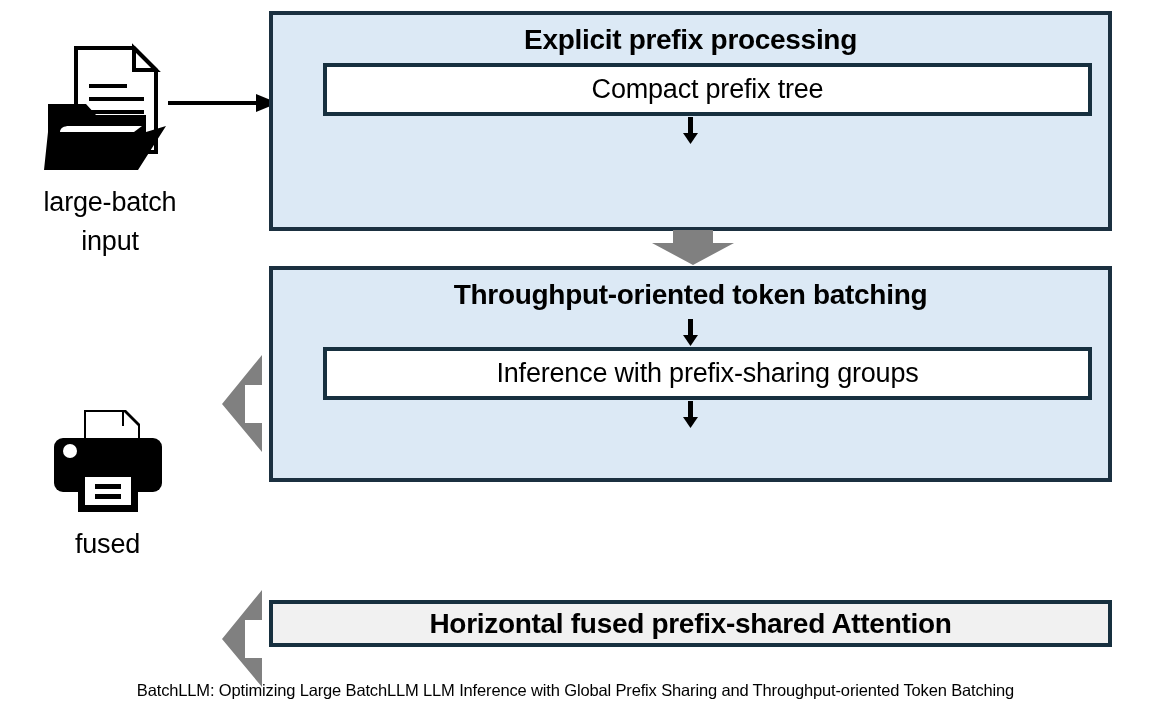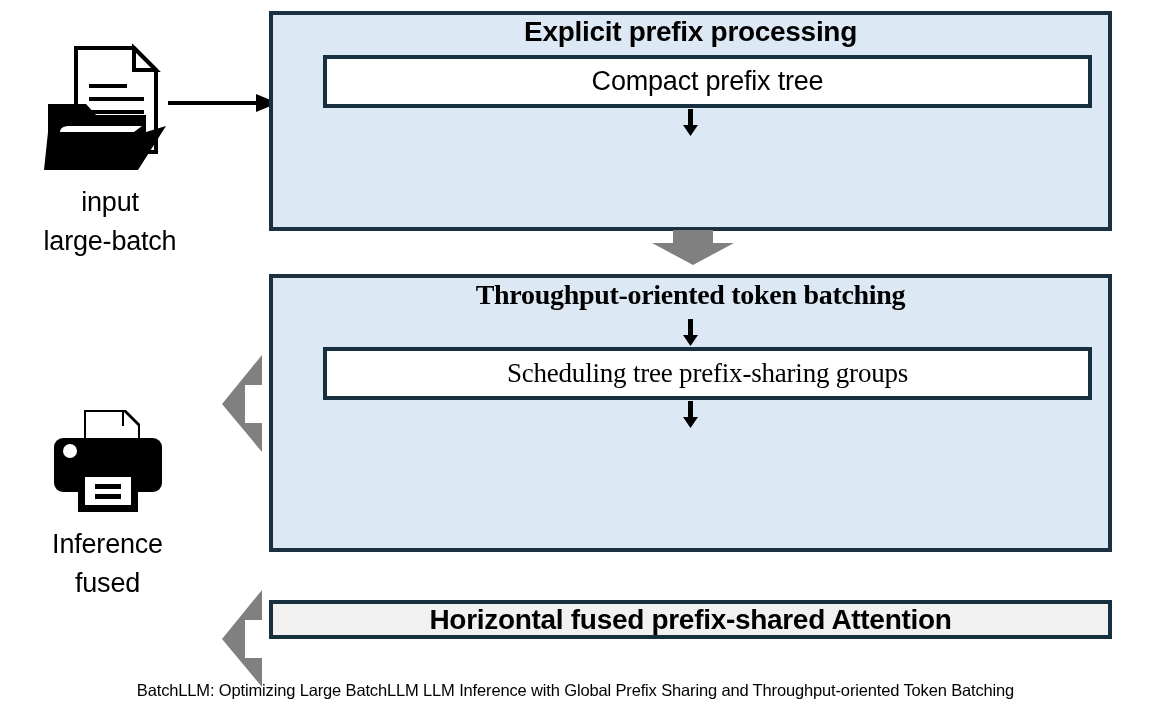--- a/index.html
+++ b/index.html
@@ -75,33 +75,32 @@
     padding: 0 16px;
   }
   #stage-prefix {
     left: 269px;
     top: 11px;
     width: 843px;
     height: 220px;
   }
   #stage-batching {
     left: 269px;
-    top: 274px;
+    top: 266px;
     width: 843px;
-    height: 278px;
-    font-family: Liberation Serif, serif;
+    height: 216px;
   }
 
   .stage-title {
     font-size: 28px;
     font-weight: bold;
     text-align: center;
     color: #000;
     line-height: 30px;
-    padding: 2px 0 8px 0;
+    padding: 10px 0 8px 0;
     letter-spacing: -0.3px;
   }
 
   .step-box {
     background: #ffffff;
     border: 4px solid #17303f;
     box-sizing: border-box;
     height: 53px;
     display: flex;
     align-items: center;
@@ -118,21 +117,21 @@
     align-items: center;
     justify-content: center;
   }
 
   
   #stage-attention {
     position: absolute;
     left: 269px;
     top: 600px;
     width: 843px;
-    height: 39px;
+    height: 47px;
     background: #f1f1f1;
     border: 4px solid #17303f;
     box-sizing: border-box;
     display: flex;
     align-items: center;
     justify-content: center;
   }
   #stage-attention .bar-title {
     font-size: 28px;
     font-weight: bold;
@@ -164,22 +163,22 @@
       <rect x="47" y="57" width="55" height="4" fill="#000000"></rect>
       <rect x="47" y="70" width="55" height="4" fill="#000000"></rect>
       <rect x="47" y="83" width="55" height="4" fill="#000000"></rect>
 
       <path d="M6 64 H44 L54 75 H104 V92 H6 Z" fill="#000000"></path>
 
       <path d="M6 92 H104 L124 86 L96 130 H2 Z" fill="#000000"></path>
       <path d="M18 92 C18 88 22 86 27 86 H100 L92 92 Z" fill="#ffffff"></path>
     </svg>
   </span>
+  <div class="node-label">large-batch</div>
   <div class="node-label">input</div>
-  <div class="node-label">large-batch</div>
 </div>
 
 <span id="input-arrow">
   <svg width="112" height="22" viewBox="0 0 112 22" xmlns="http://www.w3.org/2000/svg">
     <rect x="0" y="9" width="92" height="4" fill="#000000"></rect>
     <path d="M88 2 L110 11 L88 20 Z" fill="#000000"></path>
   </svg>
 </span>
 
 <div class="stage" id="stage-prefix">
@@ -200,21 +199,21 @@
 </span>
 
 <div class="stage" id="stage-batching">
   <div class="stage-title">Throughput-oriented token batching</div>
   <div class="step-gap">
     <svg width="18" height="28" viewBox="0 0 18 28" xmlns="http://www.w3.org/2000/svg">
       <rect x="6" y="0" width="5" height="18" fill="#000000"></rect>
       <path d="M1 16 L8.5 27 L16 16 Z" fill="#000000"></path>
     </svg>
   </div>
-  <div class="step-box">Scheduling tree prefix-sharing groups</div>
+  <div class="step-box">Inference with prefix-sharing groups</div>
   <div class="step-gap">
     <svg width="18" height="28" viewBox="0 0 18 28" xmlns="http://www.w3.org/2000/svg">
       <rect x="6" y="0" width="5" height="18" fill="#000000"></rect>
       <path d="M1 16 L8.5 27 L16 16 Z" fill="#000000"></path>
     </svg>
   </div>
 </div>
 
 <span id="engine-arrow-batching">
   <svg width="42" height="98" viewBox="0 0 42 98" xmlns="http://www.w3.org/2000/svg">
@@ -238,21 +237,20 @@
 
       <rect x="6" y="30" width="108" height="54" rx="9" fill="#000000"></rect>
       <circle cx="22" cy="43" r="7" fill="#ffffff"></circle>
 
       <rect x="30" y="62" width="60" height="42" fill="#000000"></rect>
       <rect x="37" y="69" width="46" height="28" fill="#ffffff"></rect>
       <rect x="47" y="76" width="26" height="5" fill="#000000"></rect>
       <rect x="47" y="86" width="26" height="5" fill="#000000"></rect>
     </svg>
   </span>
-  <div class="node-label">Inference</div>
   <div class="node-label">fused</div>
 </div>
 
 <div id="stage-attention">
   <span class="bar-title">Horizontal fused prefix-shared Attention</span>
 </div>
 
 <div id="caption">BatchLLM: Optimizing Large BatchLLM LLM Inference with Global Prefix Sharing and Throughput-oriented Token Batching</div>
 
 </body></html>

